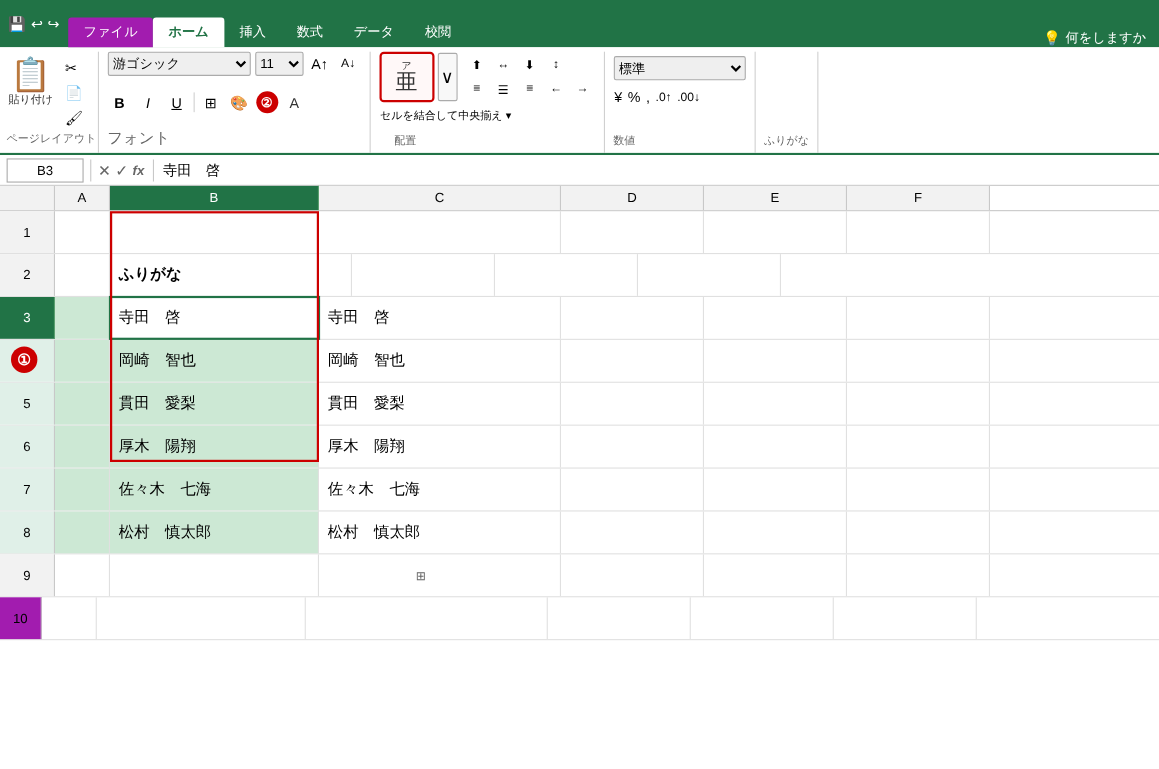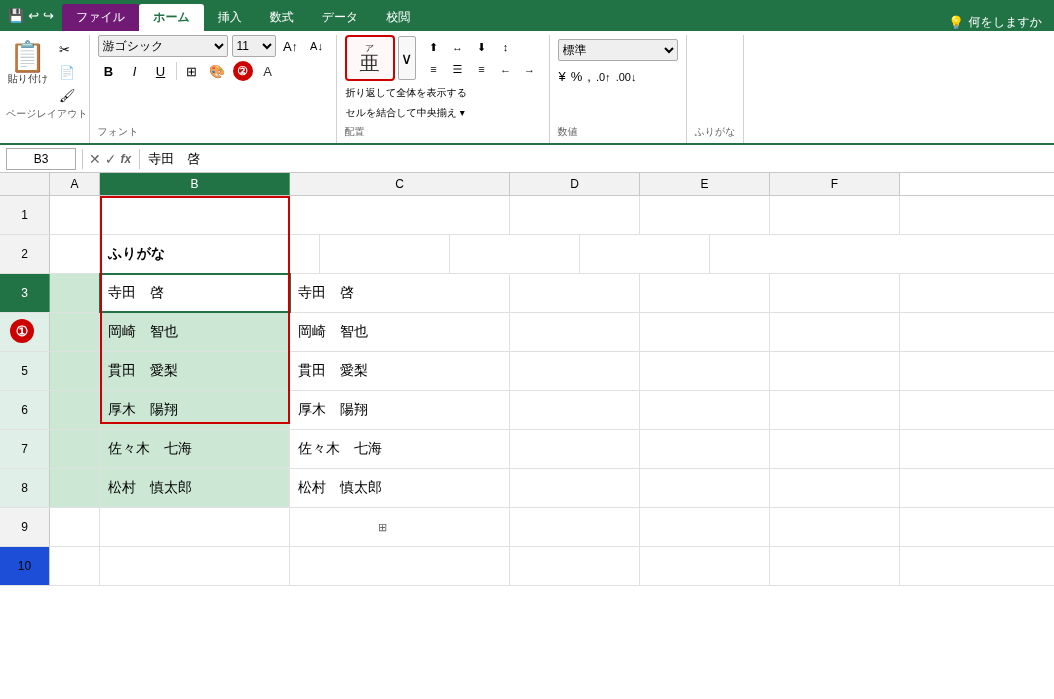--- a/index.html
+++ b/index.html
@@ -10,21 +10,21 @@
 
 <div style="width:1054px; height:699px; overflow:hidden; background:#fff;">
 
   <div style="background:#217346; display:flex; align-items:center;">
     <div style="display:flex; align-items:center; padding:3px 8px; gap:4px;">
       <span style="color:#fff; font-size:13px; cursor:pointer;">💾</span>
       <span style="color:#fff; font-size:13px; cursor:pointer;">↩</span>
       <span style="color:#fff; font-size:13px; cursor:pointer;">↪</span>
     </div>
     <div style="display:flex; align-items:flex-end; flex:1;">
-      <div style="padding:5px 14px; color:#fff; font-size:12px; cursor:pointer; background:#701a75; border-radius:3px 3px 0 0; margin-top:4px;">ファイル</div>
+      <div style="padding:5px 14px; color:#fff; font-size:12px; cursor:pointer; background:#a21caf; border-radius:3px 3px 0 0; margin-top:16px;">ファイル</div>
       <div style="padding:5px 14px; color:#217346; font-size:12px; cursor:pointer; background:#fff; border-radius:3px 3px 0 0; margin-top:4px; font-weight:bold;">ホーム</div>
       <div style="padding:5px 14px; color:#fff; font-size:12px; cursor:pointer;">挿入</div>
       <div style="padding:5px 14px; color:#fff; font-size:12px; cursor:pointer;">数式</div>
       <div style="padding:5px 14px; color:#fff; font-size:12px; cursor:pointer;">データ</div>
       <div style="padding:5px 14px; color:#fff; font-size:12px; cursor:pointer;">校閲</div>
       <div style="display:flex; align-items:center; margin-left:auto; padding-right:12px; gap:4px;">
         <span style="color:#fff; font-size:13px;">💡</span>
         <span style="color:#fff; font-size:12px;">何をしますか</span>
       </div>
     </div>
@@ -44,21 +44,21 @@
         <div style="display:flex; align-items:center; gap:3px; cursor:pointer; padding:2px 4px; border:1px solid transparent; border-radius:2px;">
           <span style="font-size:13px;">📄</span>
         </div>
         <div style="display:flex; align-items:center; gap:3px; cursor:pointer; padding:2px 4px; border:1px solid transparent; border-radius:2px;">
           <span style="font-size:13px;">🖌</span>
         </div>
       </div>
       <div style="font-size:10px; color:#666; position:absolute; margin-top:72px; margin-left:0;">ページレイアウト</div>
     </div>
 
-    <div style="display:flex; flex-direction:column; border-right:1px solid #d0d0d0; padding:0 8px 4px 8px; gap:3px;">
+    <div style="display:flex; flex-direction:column; border-right:1px solid #d0d0d0; padding:0 8px 4px 8px; gap:13px;">
       <div style="display:flex; gap:4px; align-items:center;">
         <select style="width:130px; height:22px; font-size:12px; border:1px solid #ababab; border-radius:2px;">
           <option>游ゴシック</option>
         </select>
         <select style="width:44px; height:22px; font-size:12px; border:1px solid #ababab; border-radius:2px;">
           <option>11</option>
         </select>
         <button style="width:22px; height:22px; font-size:13px; border:1px solid transparent; background:none; cursor:pointer;">A↑</button>
         <button style="width:22px; height:22px; font-size:11px; border:1px solid transparent; background:none; cursor:pointer;">A↓</button>
       </div>
@@ -66,21 +66,21 @@
         <button style="width:22px; height:22px; font-weight:bold; font-size:13px; border:1px solid transparent; background:none; cursor:pointer;">B</button>
         <button style="width:22px; height:22px; font-style:italic; font-size:13px; border:1px solid transparent; background:none; cursor:pointer;">I</button>
         <button style="width:22px; height:22px; text-decoration:underline; font-size:13px; border:1px solid transparent; background:none; cursor:pointer;">U</button>
         <span style="width:1px; height:18px; background:#d0d0d0; display:inline-block;"></span>
         <button style="width:22px; height:22px; font-size:13px; border:1px solid transparent; background:none; cursor:pointer;">⊞</button>
         <button style="width:22px; height:22px; font-size:13px; border:1px solid transparent; background:none; cursor:pointer;">🎨</button>
 
         <div style="width:20px; height:20px; border-radius:50%; background:#c00; color:#fff; display:flex; align-items:center; justify-content:center; font-size:12px; font-weight:bold;">②</div>
         <button style="width:22px; height:22px; font-size:13px; border:1px solid transparent; background:none; cursor:pointer; color:#333;">A</button>
       </div>
-      <div style="font-size:10px; color:#666; margin-top:auto;">フォント</div>
+      <div style="font-size:14px; color:#666; margin-top:auto;">フォント</div>
     </div>
 
     <div style="display:flex; flex-direction:column; border-right:1px solid #d0d0d0; padding:0 8px 4px 8px; gap:3px;">
       <div style="display:flex; gap:3px; align-items:center;">
 
         <div style="border:2px solid #c00; border-radius:4px; padding:3px; display:flex; flex-direction:column; align-items:center; background:#fff8f8; position:relative;">
           <div style="display:flex; flex-direction:column; align-items:center; cursor:pointer; width:40px; height:36px; justify-content:center;">
             <div style="font-size:9px; color:#333; line-height:1; font-family:'MS PGothic', sans-serif;">ア</div>
             <div style="font-size:20px; color:#333; line-height:1; font-family:'MS PGothic', sans-serif;">亜</div>
           </div>
@@ -97,24 +97,23 @@
           <div style="display:flex; gap:2px;">
             <button style="width:22px; height:20px; font-size:11px; border:1px solid transparent; background:none; cursor:pointer;">≡</button>
             <button style="width:22px; height:20px; font-size:11px; border:1px solid transparent; background:none; cursor:pointer;">☰</button>
             <button style="width:22px; height:20px; font-size:11px; border:1px solid transparent; background:none; cursor:pointer;">≡</button>
             <button style="width:22px; height:20px; font-size:11px; border:1px solid transparent; background:none; cursor:pointer;">←</button>
             <button style="width:22px; height:20px; font-size:11px; border:1px solid transparent; background:none; cursor:pointer;">→</button>
           </div>
         </div>
       </div>
       <div style="display:flex; flex-direction:column; gap:2px;">
-        <button style="height:18px; font-size:10px; border:1px solid transparent; background:none; cursor:pointer; text-align:left;">折り返して全体を表示する</button>
         <button style="height:18px; font-size:10px; border:1px solid transparent; background:none; cursor:pointer; text-align:left;">セルを結合して中央揃え ▾</button>
       </div>
-      <div style="font-size:10px; color:#666; margin-top:auto;">配置</div>
+      <div style="font-size:10px; color:#666; margin-top:auto;margin-left:14px;">配置</div>
     </div>
 
     <div style="display:flex; flex-direction:column; border-right:1px solid #d0d0d0; padding:0 8px 4px 8px; gap:3px;">
       <select style="width:120px; height:22px; font-size:12px; border:1px solid #ababab; border-radius:2px; margin-top:4px;">
         <option>標準</option>
       </select>
       <div style="display:flex; gap:3px; align-items:center; margin-top:4px;">
         <button style="font-size:13px; border:1px solid transparent; background:none; cursor:pointer;">¥</button>
         <button style="font-size:13px; border:1px solid transparent; background:none; cursor:pointer;">%</button>
         <button style="font-size:13px; border:1px solid transparent; background:none; cursor:pointer;">,</button>
@@ -244,21 +243,21 @@
         <div style="width:220px; height:38px; border-right:1px solid #e0e0e0; flex-shrink:0; display:flex; align-items:center; padding:0 8px;">
 
           <span style="font-size:11px; color:#666; margin-left:80px;">⊞</span>
         </div>
         <div style="width:130px; height:38px; border-right:1px solid #e0e0e0; flex-shrink:0;"></div>
         <div style="width:130px; height:38px; border-right:1px solid #e0e0e0; flex-shrink:0;"></div>
         <div style="width:130px; height:38px; border-right:1px solid #e0e0e0; flex-shrink:0;"></div>
       </div>
 
       <div style="display:flex; border-bottom:1px solid #e0e0e0;">
-        <div style="width:50px; height:38px; background:#1d4ed8; border-right:1px solid #c8c8c8; display:flex; align-items:center; justify-content:center; font-size:12px; flex-shrink:0;">10</div>
+        <div style="width:38px; height:38px; background:#a21caf; border-right:1px solid #c8c8c8; display:flex; align-items:center; justify-content:center; font-size:12px; flex-shrink:0;">10</div>
         <div style="width:50px; height:38px; border-right:1px solid #e0e0e0; flex-shrink:0;"></div>
         <div style="width:190px; height:38px; border-right:1px solid #e0e0e0; flex-shrink:0;"></div>
         <div style="width:220px; height:38px; border-right:1px solid #e0e0e0; flex-shrink:0;"></div>
         <div style="width:130px; height:38px; border-right:1px solid #e0e0e0; flex-shrink:0;"></div>
         <div style="width:130px; height:38px; border-right:1px solid #e0e0e0; flex-shrink:0;"></div>
         <div style="width:130px; height:38px; border-right:1px solid #e0e0e0; flex-shrink:0;"></div>
       </div>
 
     </div>
   </div>

